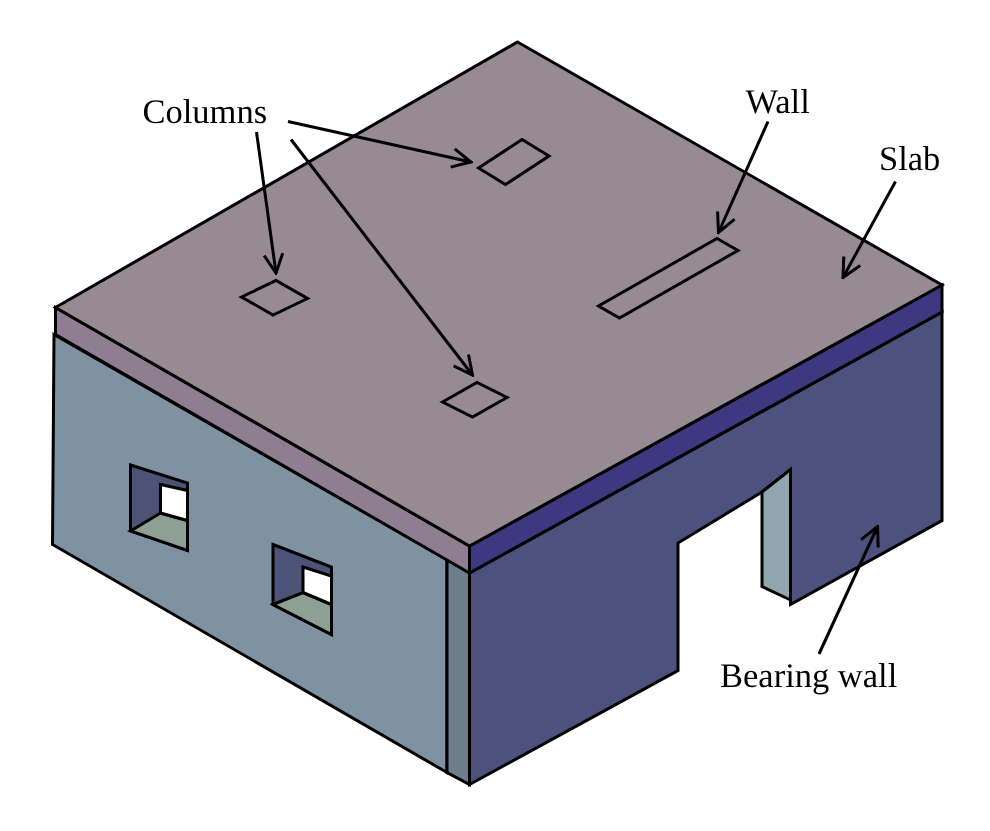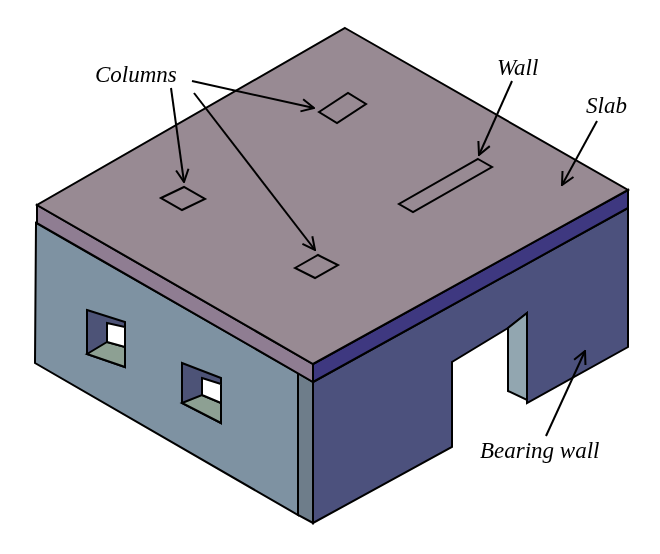--- a/index.html
+++ b/index.html
@@ -1,16 +1,16 @@
 <!DOCTYPE html>
 <html><head>
 <meta charset="utf-8">
 <style>
   html,body{margin:0;padding:0;background:#ffffff;}
-  .canvas{position:relative;width:660px;height:554px;background:#ffffff;overflow:hidden;font-style:italic;}
+  .canvas{position:relative;width:660px;height:554px;background:#ffffff;overflow:hidden;}
   svg{display:block;}
   .shape{stroke:#000000;stroke-width:2;stroke-linejoin:miter;}
   .outline-only{fill:none;stroke:#000000;stroke-width:2;}
   .leader{stroke:#000000;stroke-width:2;fill:none;}
   .lbl{font-family:"Liberation Serif", serif;font-size:23px;fill:#000000;}
 </style>
 </head>
 <body>
 
 <div class="canvas">

